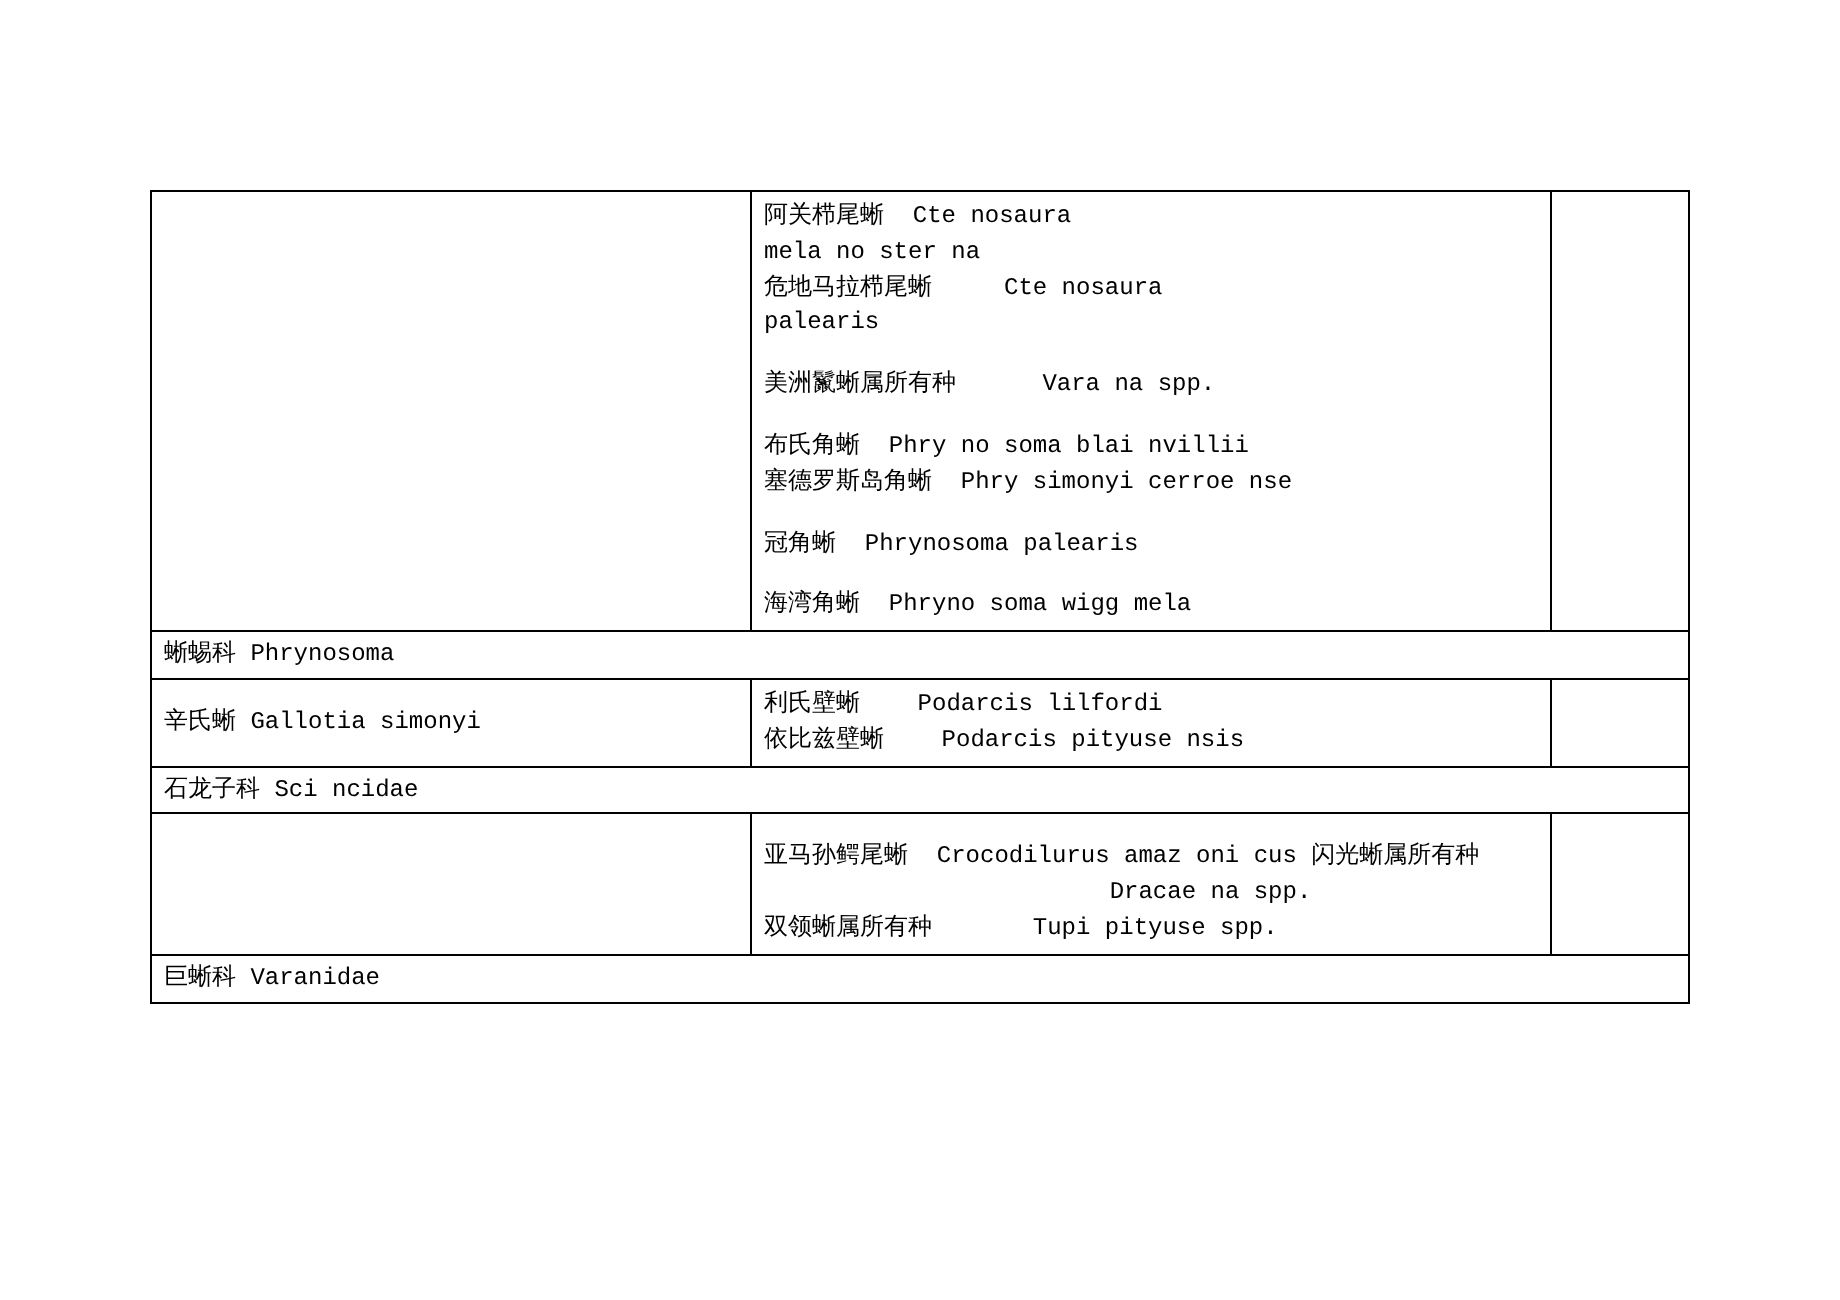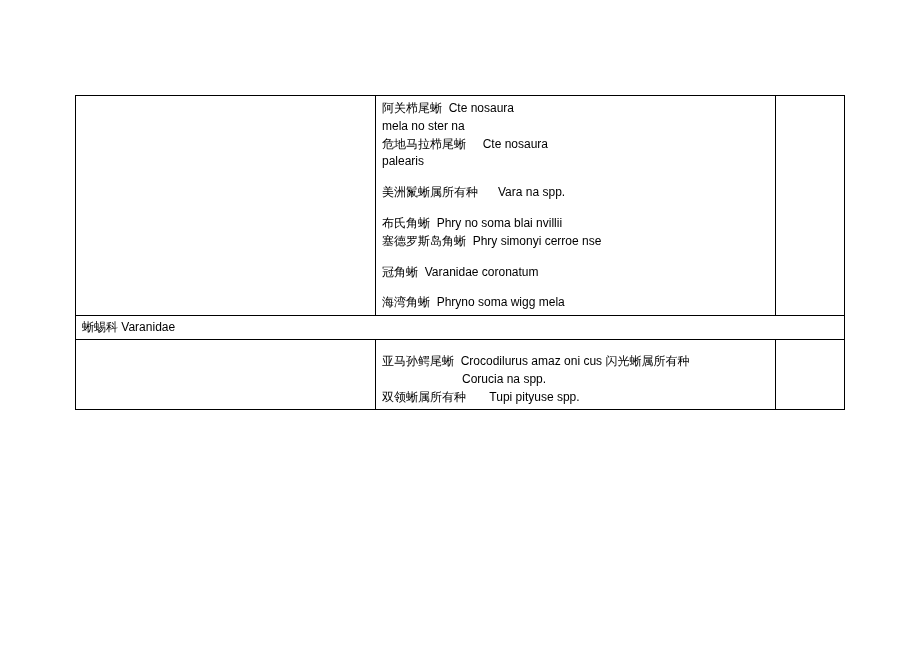--- a/index.html
+++ b/index.html
@@ -13,20 +13,21 @@
       background: #fff;
       font-family: "SimSun", "宋体", Arial, sans-serif;
       font-size: 12px;
       color: #000;
       padding: 95px 75px 40px 75px;
     }
     table {
       border-collapse: collapse;
       width: 100%;
       table-layout: fixed;
+      font-family: Liberation Mono, monospace;
     }
     td {
       border: 1px solid #000;
       vertical-align: top;
       padding: 3px 6px;
       line-height: 1.4;
     }
     .col1 { width: 300px; }
     .col2 { width: 400px; }
     .col3 { width: auto; }
@@ -65,32 +66,46 @@
           <span class="line" style="white-space: pre;">阿关栉尾蜥  Cte nosaura</span>
           <span class="line" style="white-space: pre;">mela no ster na</span>
           <span class="line" style="white-space: pre;">危地马拉栉尾蜥     Cte nosaura</span>
           <span class="line" style="white-space: pre;">palearis</span>
           <span class="spacer"></span>
           <span class="line" style="white-space: pre;">美洲鬣蜥属所有种      Vara na spp.</span>
           <span class="spacer"></span>
           <span class="line" style="white-space: pre;">布氏角蜥  Phry no soma blai nvillii</span>
           <span class="line" style="white-space: pre;">塞德罗斯岛角蜥  Phry simonyi cerroe nse</span>
           <span class="spacer"></span>
-          <span class="line" style="white-space: pre;">冠角蜥  Varanidae coronatum</span>
+          <span class="line" style="white-space: pre;">冠角蜥  Phrynosoma palearis</span>
           <span class="spacer"></span>
           <span class="line" style="white-space: pre;">海湾角蜥  Phryno soma wigg mela</span>
         </td>
         <td></td>
       </tr>
       <tr class="header-row">
-        <td colspan="3">蜥蜴科  Varanidae</td>
+        <td colspan="3">蜥蜴科  Phrynosoma</td>
+      </tr>
+      <tr>
+        <td style="vertical-align: middle;">辛氏蜥  Gallotia simonyi</td>
+        <td>
+          <span class="line" style="white-space: pre;">利氏壁蜥    Podarcis lilfordi</span>
+          <span class="line" style="white-space: pre;">依比兹壁蜥    Podarcis pityuse nsis</span>
+        </td>
+        <td></td>
+      </tr>
+      <tr class="header-row">
+        <td colspan="3">石龙子科  Sci ncidae</td>
       </tr>
       <tr>
         <td style="vertical-align: middle;"></td>
         <td>
           <span class="line" style="white-space: pre; margin-top: 10px;">亚马孙鳄尾蜥  Crocodilurus amaz oni cus 闪光蜥属所有种</span>
-          <span class="line" style="white-space: pre;">                        Corucia na spp.</span>
+          <span class="line" style="white-space: pre;">                        Dracae na spp.</span>
           <span class="line" style="white-space: pre;">双领蜥属所有种       Tupi pityuse spp.</span>
         </td>
         <td></td>
+      </tr>
+      <tr class="header-row">
+        <td colspan="3">巨蜥科  Varanidae</td>
       </tr>
     </tbody>
 </table>
 
 </body></html>

